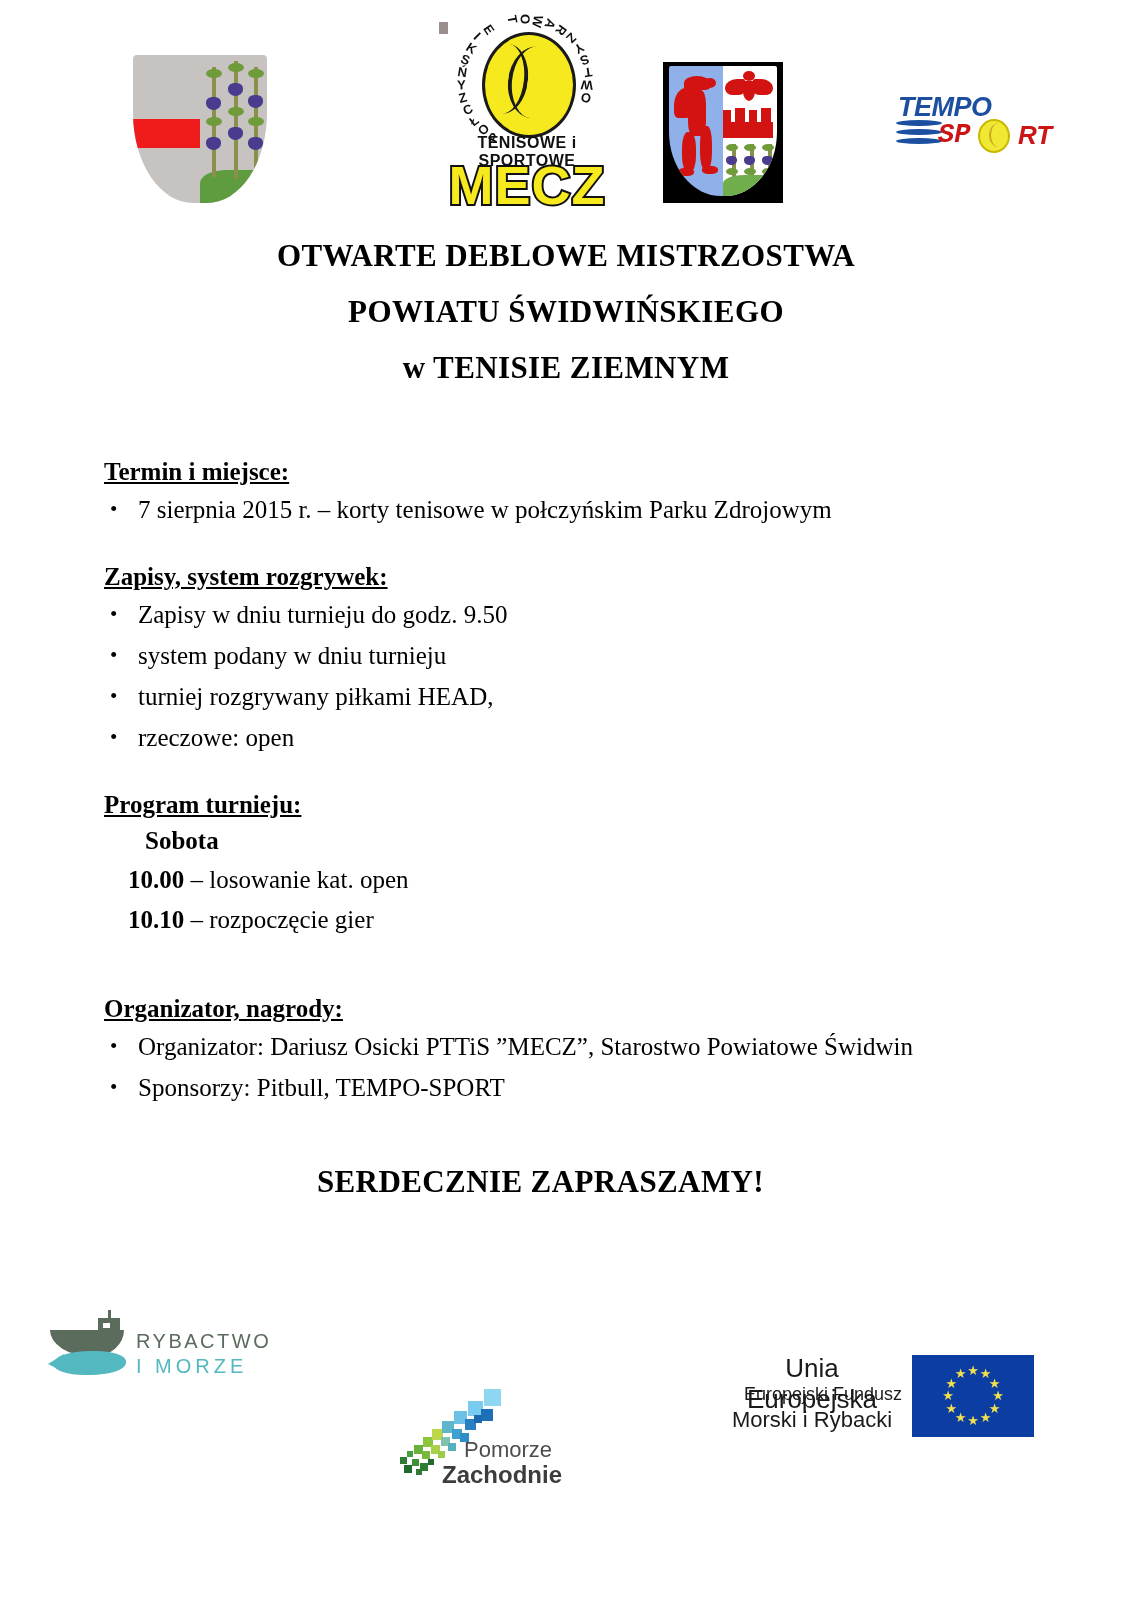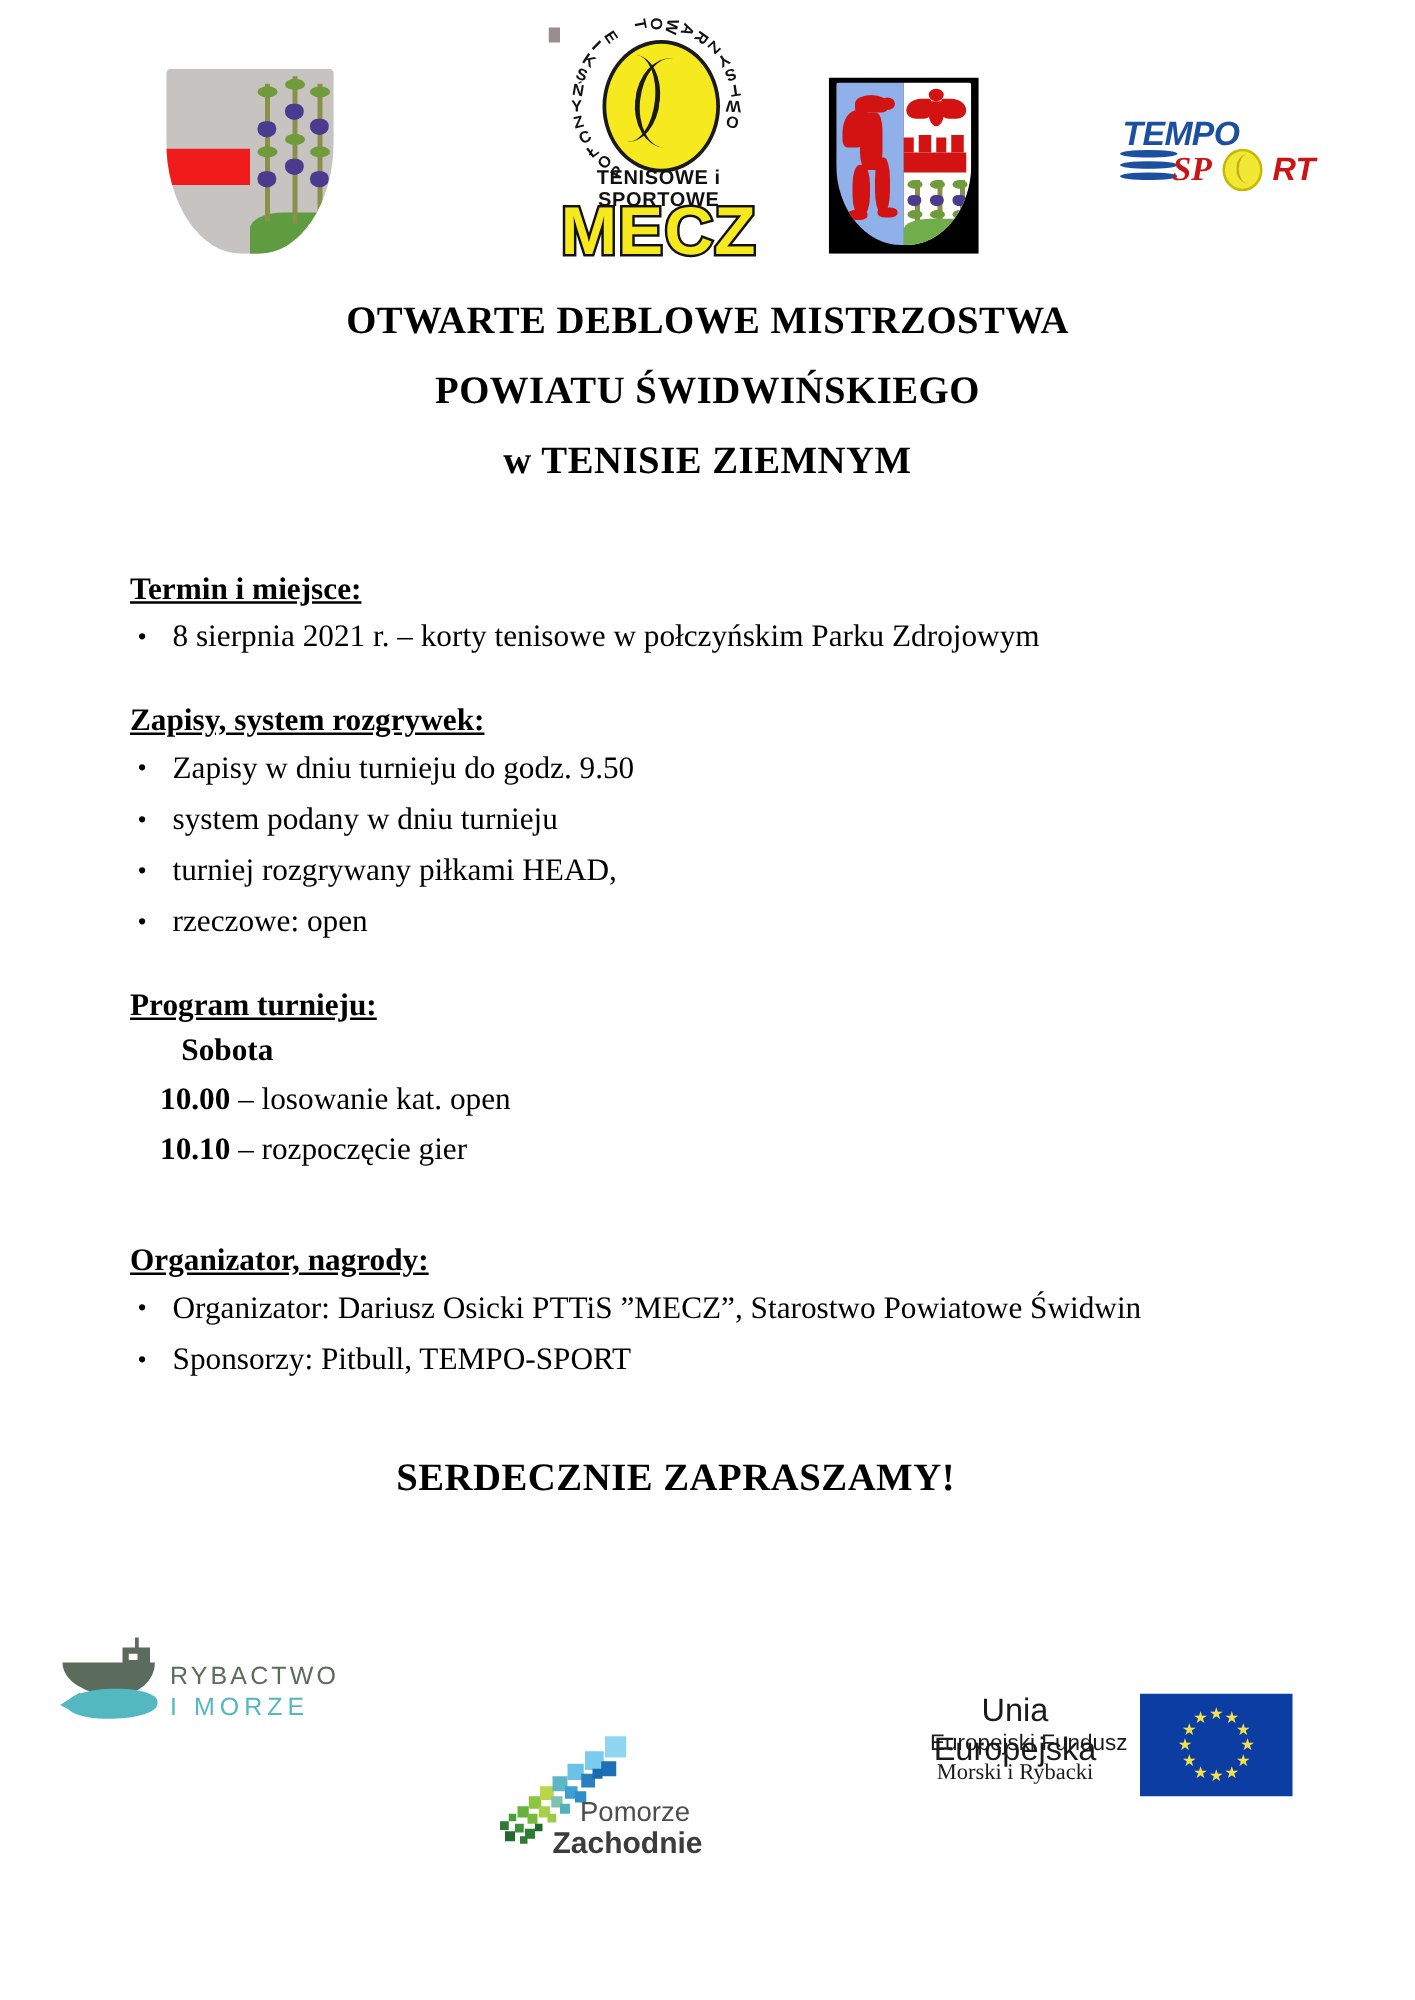--- a/index.html
+++ b/index.html
@@ -270,21 +270,21 @@
     position: absolute;
     left: 0;
     width: 46px;
     height: 6px;
     background: #1d4fa0;
     border-radius: 50%;
   }
   .sport-sp {
     position: absolute;
     left: 48px; top: 28px;
-    font-family: Liberation Serif, serif;
+    font-family: Liberation Mono, monospace;
     font-weight: bold;
     font-style: italic;
     font-size: 27px;
     color: #cc1414;
   }
   .sport-ball {
     position: absolute;
     left: 88px; top: 27px;
     width: 28px; height: 30px;
     background: #f0e832;
@@ -510,22 +510,22 @@
     text-align: right;
     font-family: "Liberation Sans", sans-serif;
     font-size: 18px;
     color: #1a1a1a;
   }
   .eu-t3 {
     position: absolute;
     left: 0; top: 57px;
     width: 180px;
     text-align: center;
-    font-family: Liberation Serif, serif;
-    font-size: 18px;
+    font-family: Liberation Sans, sans-serif;
+    font-size: 22px;
     color: #1a1a1a;
   }
   .eu-flag {
     position: absolute;
     left: 190px; top: 5px;
     width: 122px; height: 82px;
     background: #0b3da3;
   }
   .star-glyph {
     position: absolute;
@@ -676,21 +676,21 @@
 <div class="title-block">
   <div class="title-line">OTWARTE DEBLOWE MISTRZOSTWA</div>
   <div class="title-line">POWIATU ŚWIDWIŃSKIEGO</div>
   <div class="title-line">w TENISIE ZIEMNYM</div>
 </div>
 
 <div class="body-block">
 
   <div class="sec-head">Termin i miejsce:</div>
   <ul class="bullets">
-    <li>8 sierpnia 2021 r. – korty tenisowe w połczyńskim Parku Zdrojowym</li>
+    <li>7 sierpnia 2015 r. – korty tenisowe w połczyńskim Parku Zdrojowym</li>
   </ul>
 
   <div class="gap-md"></div>
 
   <div class="sec-head">Zapisy, system rozgrywek:</div>
   <ul class="bullets">
     <li>Zapisy w dniu turnieju do godz. 9.50</li>
     <li>system podany w dniu turnieju</li>
     <li>turniej rozgrywany piłkami HEAD,</li>
     <li>rzeczowe: open</li>

